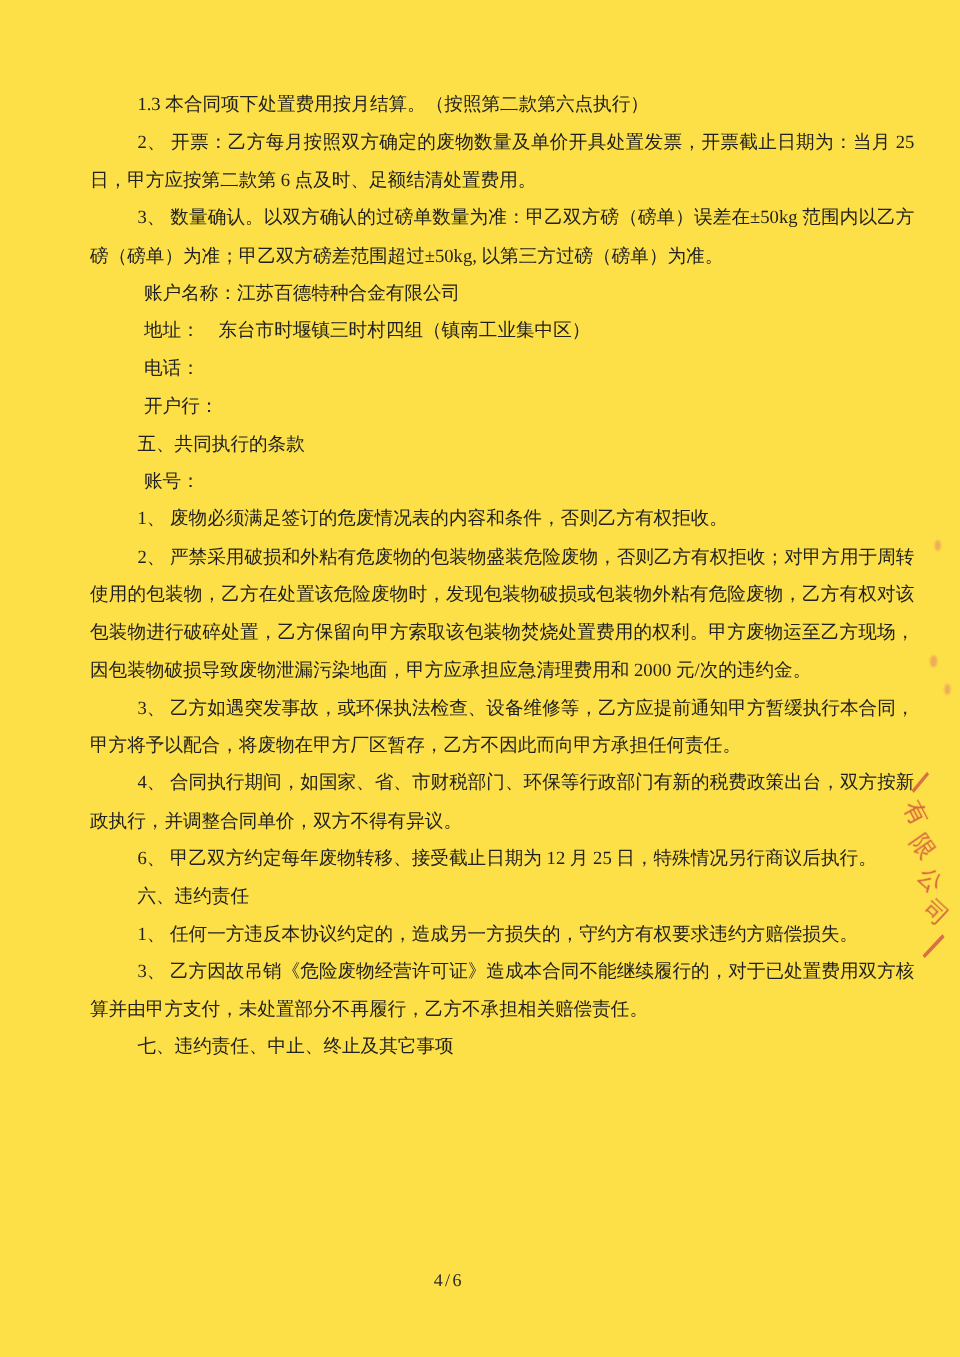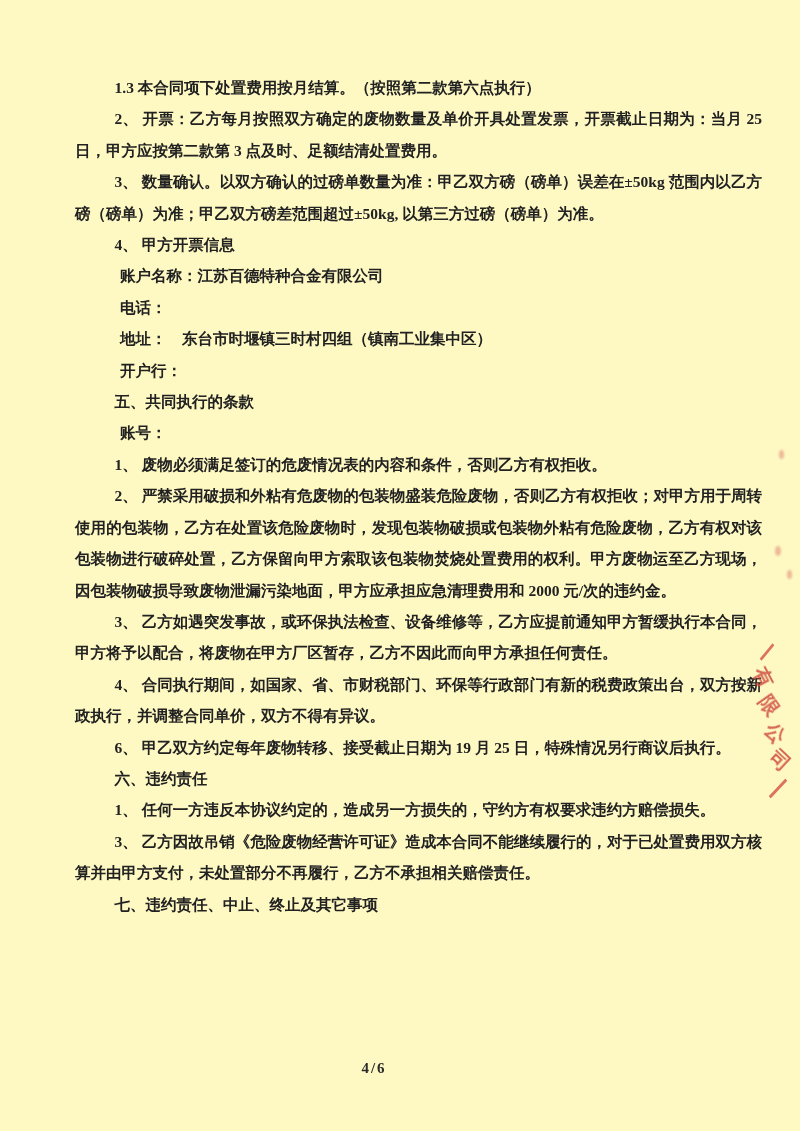--- a/index.html
+++ b/index.html
@@ -7,22 +7,21 @@
   body {
     width: 800px; height: 1131px;
     background: #ffffff;
     position: relative;
     overflow: hidden;
     font-family: "Liberation Serif", "DejaVu Serif", serif;
     color: #212121;
   }
   .page {
     position: absolute; inset: 0;
-    background: #fef9c3;
-    font-weight: bold;
+    background: #fde047;
   }
   .content {
     position: absolute;
     left: 75px; top: 72px; width: 687px;
     font-size: 15.5px;
     line-height: 31.4px;
     text-align: justify;
   }
   .para { margin: 0; }
   .p-num { text-indent: 2.55em; }
@@ -70,34 +69,33 @@
   .spk-b { left: 775px; top: 546px; width: 6px;  height: 10px; }
   .spk-c { left: 787px; top: 570px; width: 5px;  height: 9px; }
 </style>
 </head>
 <body>
 
 <div class="page">
 
   <div class="content">
     <p class="para p-num">1.3 本合同项下处置费用按月结算。（按照第二款第六点执行）</p>
-    <p class="para p-num">2、 开票：乙方每月按照双方确定的废物数量及单价开具处置发票，开票截止日期为：当月 25 日，甲方应按第二款第 3 点及时、足额结清处置费用。</p>
+    <p class="para p-num">2、 开票：乙方每月按照双方确定的废物数量及单价开具处置发票，开票截止日期为：当月 25 日，甲方应按第二款第 6 点及时、足额结清处置费用。</p>
     <p class="para p-num">3、 数量确认。以双方确认的过磅单数量为准：甲乙双方磅（磅单）误差在±50kg 范围内以乙方磅（磅单）为准；甲乙双方磅差范围超过±50kg, 以第三方过磅（磅单）为准。</p>
-    <p class="para p-num">4、 甲方开票信息</p>
     <p class="para p-detail">账户名称：江苏百德特种合金有限公司</p>
+    <p class="para p-detail">地址：　东台市时堰镇三时村四组（镇南工业集中区）</p>
     <p class="para p-detail">电话：</p>
-    <p class="para p-detail">地址：　东台市时堰镇三时村四组（镇南工业集中区）</p>
     <p class="para p-detail">开户行：</p>
     <p class="para p-num">五、共同执行的条款</p>
     <p class="para p-detail">账号：</p>
     <p class="para p-num">1、 废物必须满足签订的危废情况表的内容和条件，否则乙方有权拒收。</p>
     <p class="para p-num">2、 严禁采用破损和外粘有危废物的包装物盛装危险废物，否则乙方有权拒收；对甲方用于周转使用的包装物，乙方在处置该危险废物时，发现包装物破损或包装物外粘有危险废物，乙方有权对该包装物进行破碎处置，乙方保留向甲方索取该包装物焚烧处置费用的权利。甲方废物运至乙方现场，因包装物破损导致废物泄漏污染地面，甲方应承担应急清理费用和 2000 元/次的违约金。</p>
     <p class="para p-num">3、 乙方如遇突发事故，或环保执法检查、设备维修等，乙方应提前通知甲方暂缓执行本合同，甲方将予以配合，将废物在甲方厂区暂存，乙方不因此而向甲方承担任何责任。</p>
     <p class="para p-num">4、 合同执行期间，如国家、省、市财税部门、环保等行政部门有新的税费政策出台，双方按新政执行，并调整合同单价，双方不得有异议。</p>
-    <p class="para p-num">6、 甲乙双方约定每年废物转移、接受截止日期为 19 月 25 日，特殊情况另行商议后执行。</p>
+    <p class="para p-num">6、 甲乙双方约定每年废物转移、接受截止日期为 12 月 25 日，特殊情况另行商议后执行。</p>
     <p class="para p-num">六、违约责任</p>
     <p class="para p-num">1、 任何一方违反本协议约定的，造成另一方损失的，守约方有权要求违约方赔偿损失。</p>
     <p class="para p-num">3、 乙方因故吊销《危险废物经营许可证》造成本合同不能继续履行的，对于已处置费用双方核算并由甲方支付，未处置部分不再履行，乙方不承担相关赔偿责任。</p>
     <p class="para p-num">七、违约责任、中止、终止及其它事项</p>
   </div>
 
   <div class="stamp">
     <span class="wedge wedge-top"></span>
     <span class="schar c0">有</span>
     <span class="schar c1">限</span>

